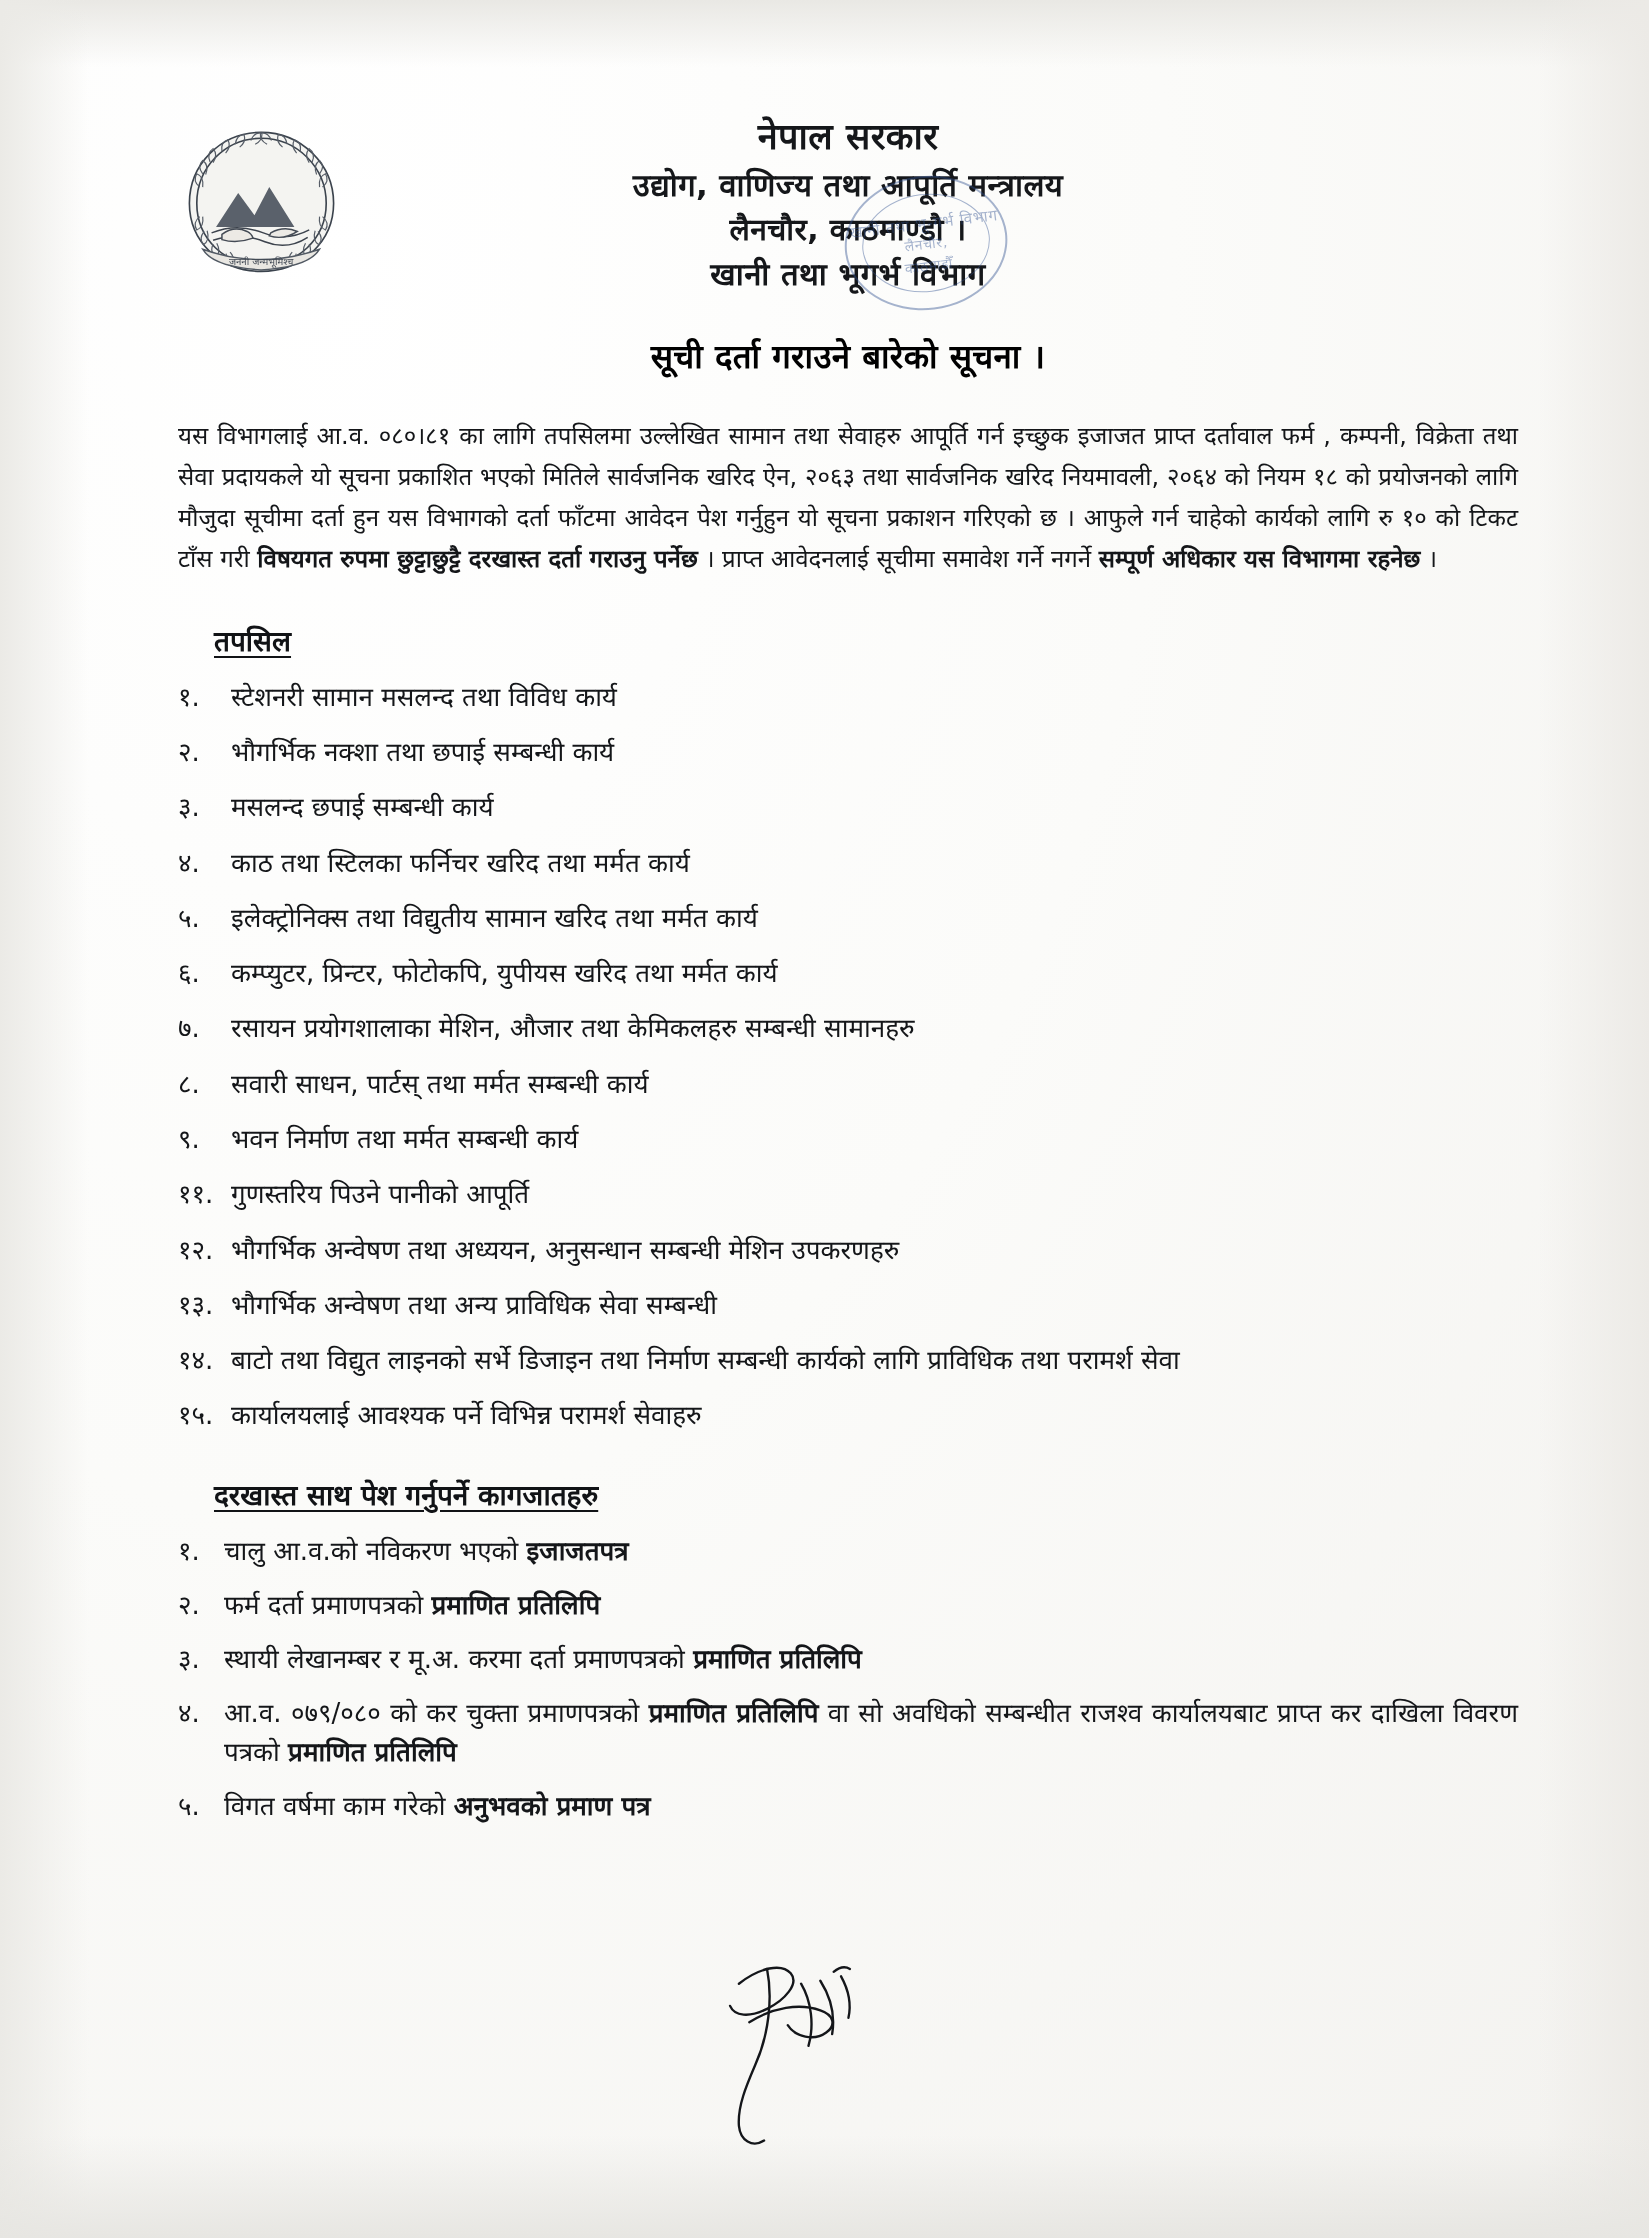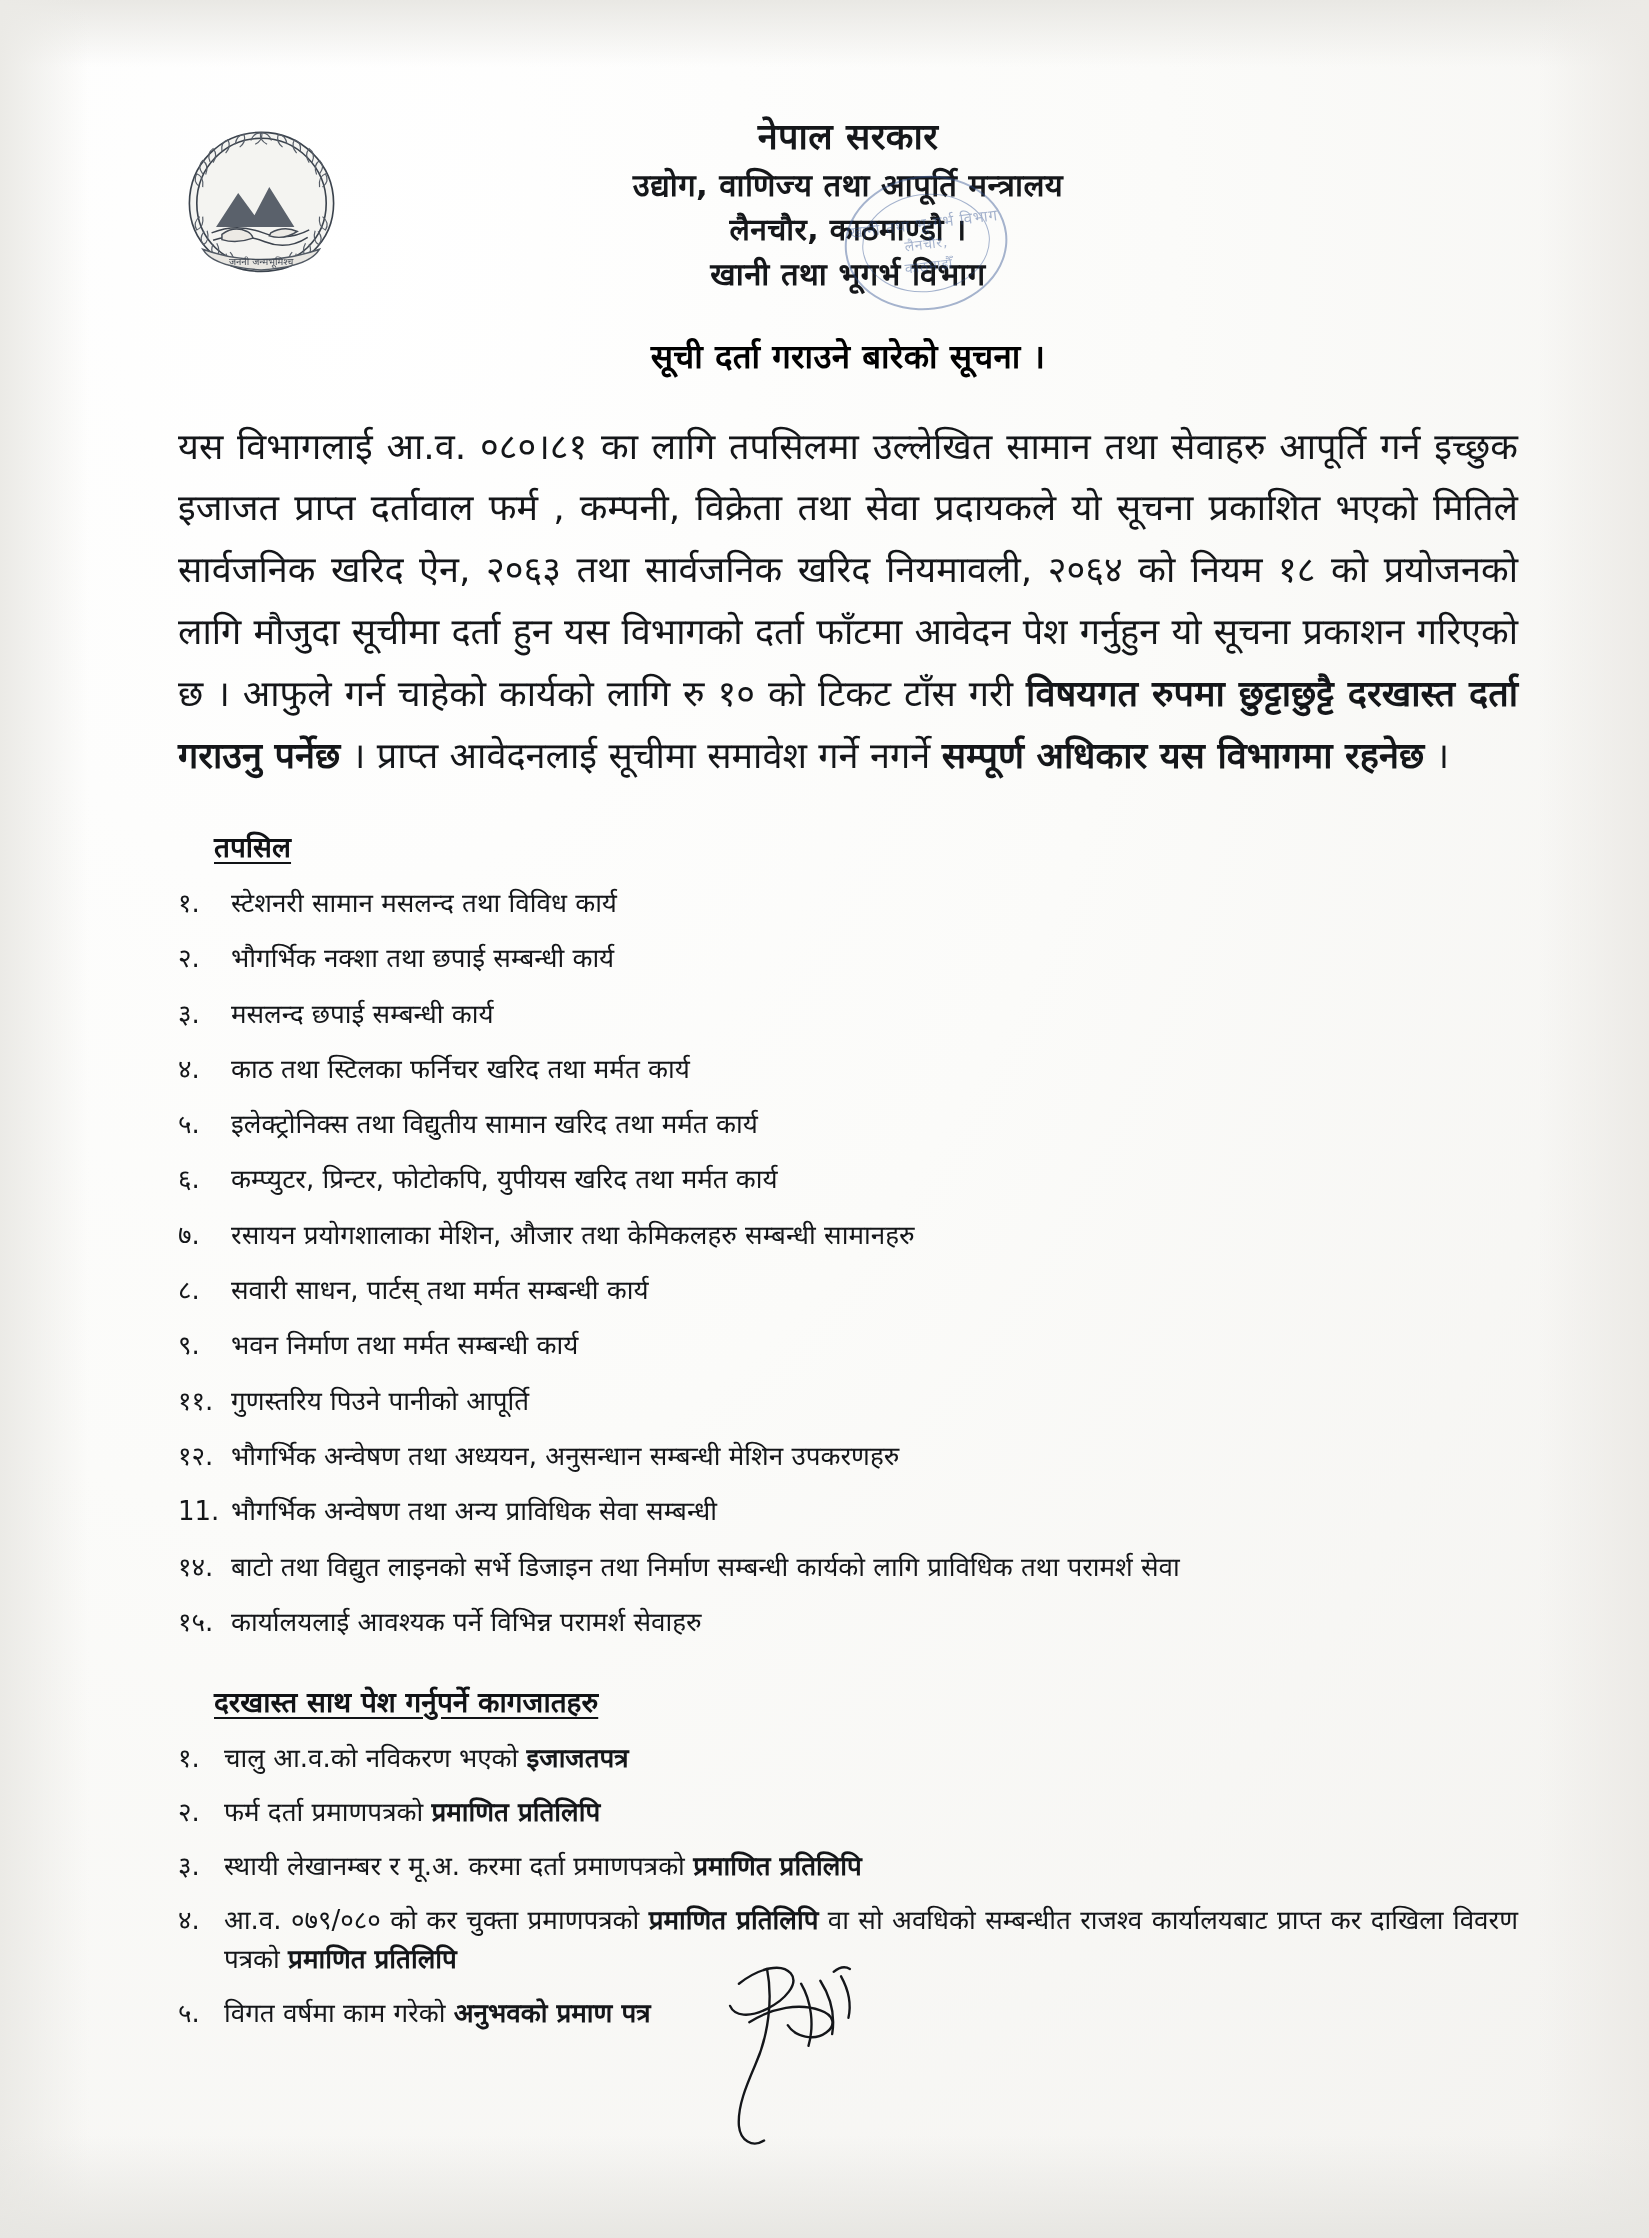--- a/index.html
+++ b/index.html
@@ -119,21 +119,21 @@
     margin-top: 36px;
     font-size: 33px;
     font-weight: 700;
     text-align: center;
     letter-spacing: 0.3px;
   }
 
   
   .body-para {
     margin-top: 38px;
-    font-size: 36px;
+    font-size: 24px;
     line-height: 1.72;
     text-align: justify;
     text-justify: inter-word;
     color: #141619;
   }
   .body-para b { font-weight: 700; }
 
   .section-heading {
     margin-top: 40px;
     font-size: 28px;
@@ -299,21 +299,21 @@
         </div>
       <div class="list-item">
           <span class="num">११.</span>
           <span class="txt">गुणस्तरिय पिउने पानीको आपूर्ति</span>
         </div>
       <div class="list-item">
           <span class="num">१२.</span>
           <span class="txt">भौगर्भिक अन्वेषण तथा अध्ययन, अनुसन्धान सम्बन्धी मेशिन उपकरणहरु</span>
         </div>
       <div class="list-item">
-          <span class="num">11.</span>
+          <span class="num">१३.</span>
           <span class="txt">भौगर्भिक अन्वेषण तथा अन्य प्राविधिक सेवा सम्बन्धी</span>
         </div>
       <div class="list-item">
           <span class="num">१४.</span>
           <span class="txt">बाटो तथा विद्युत लाइनको सर्भे डिजाइन तथा निर्माण सम्बन्धी कार्यको लागि प्राविधिक तथा परामर्श सेवा</span>
         </div>
       <div class="list-item">
           <span class="num">१५.</span>
           <span class="txt">कार्यालयलाई आवश्यक पर्ने विभिन्न परामर्श सेवाहरु</span>
         </div>

